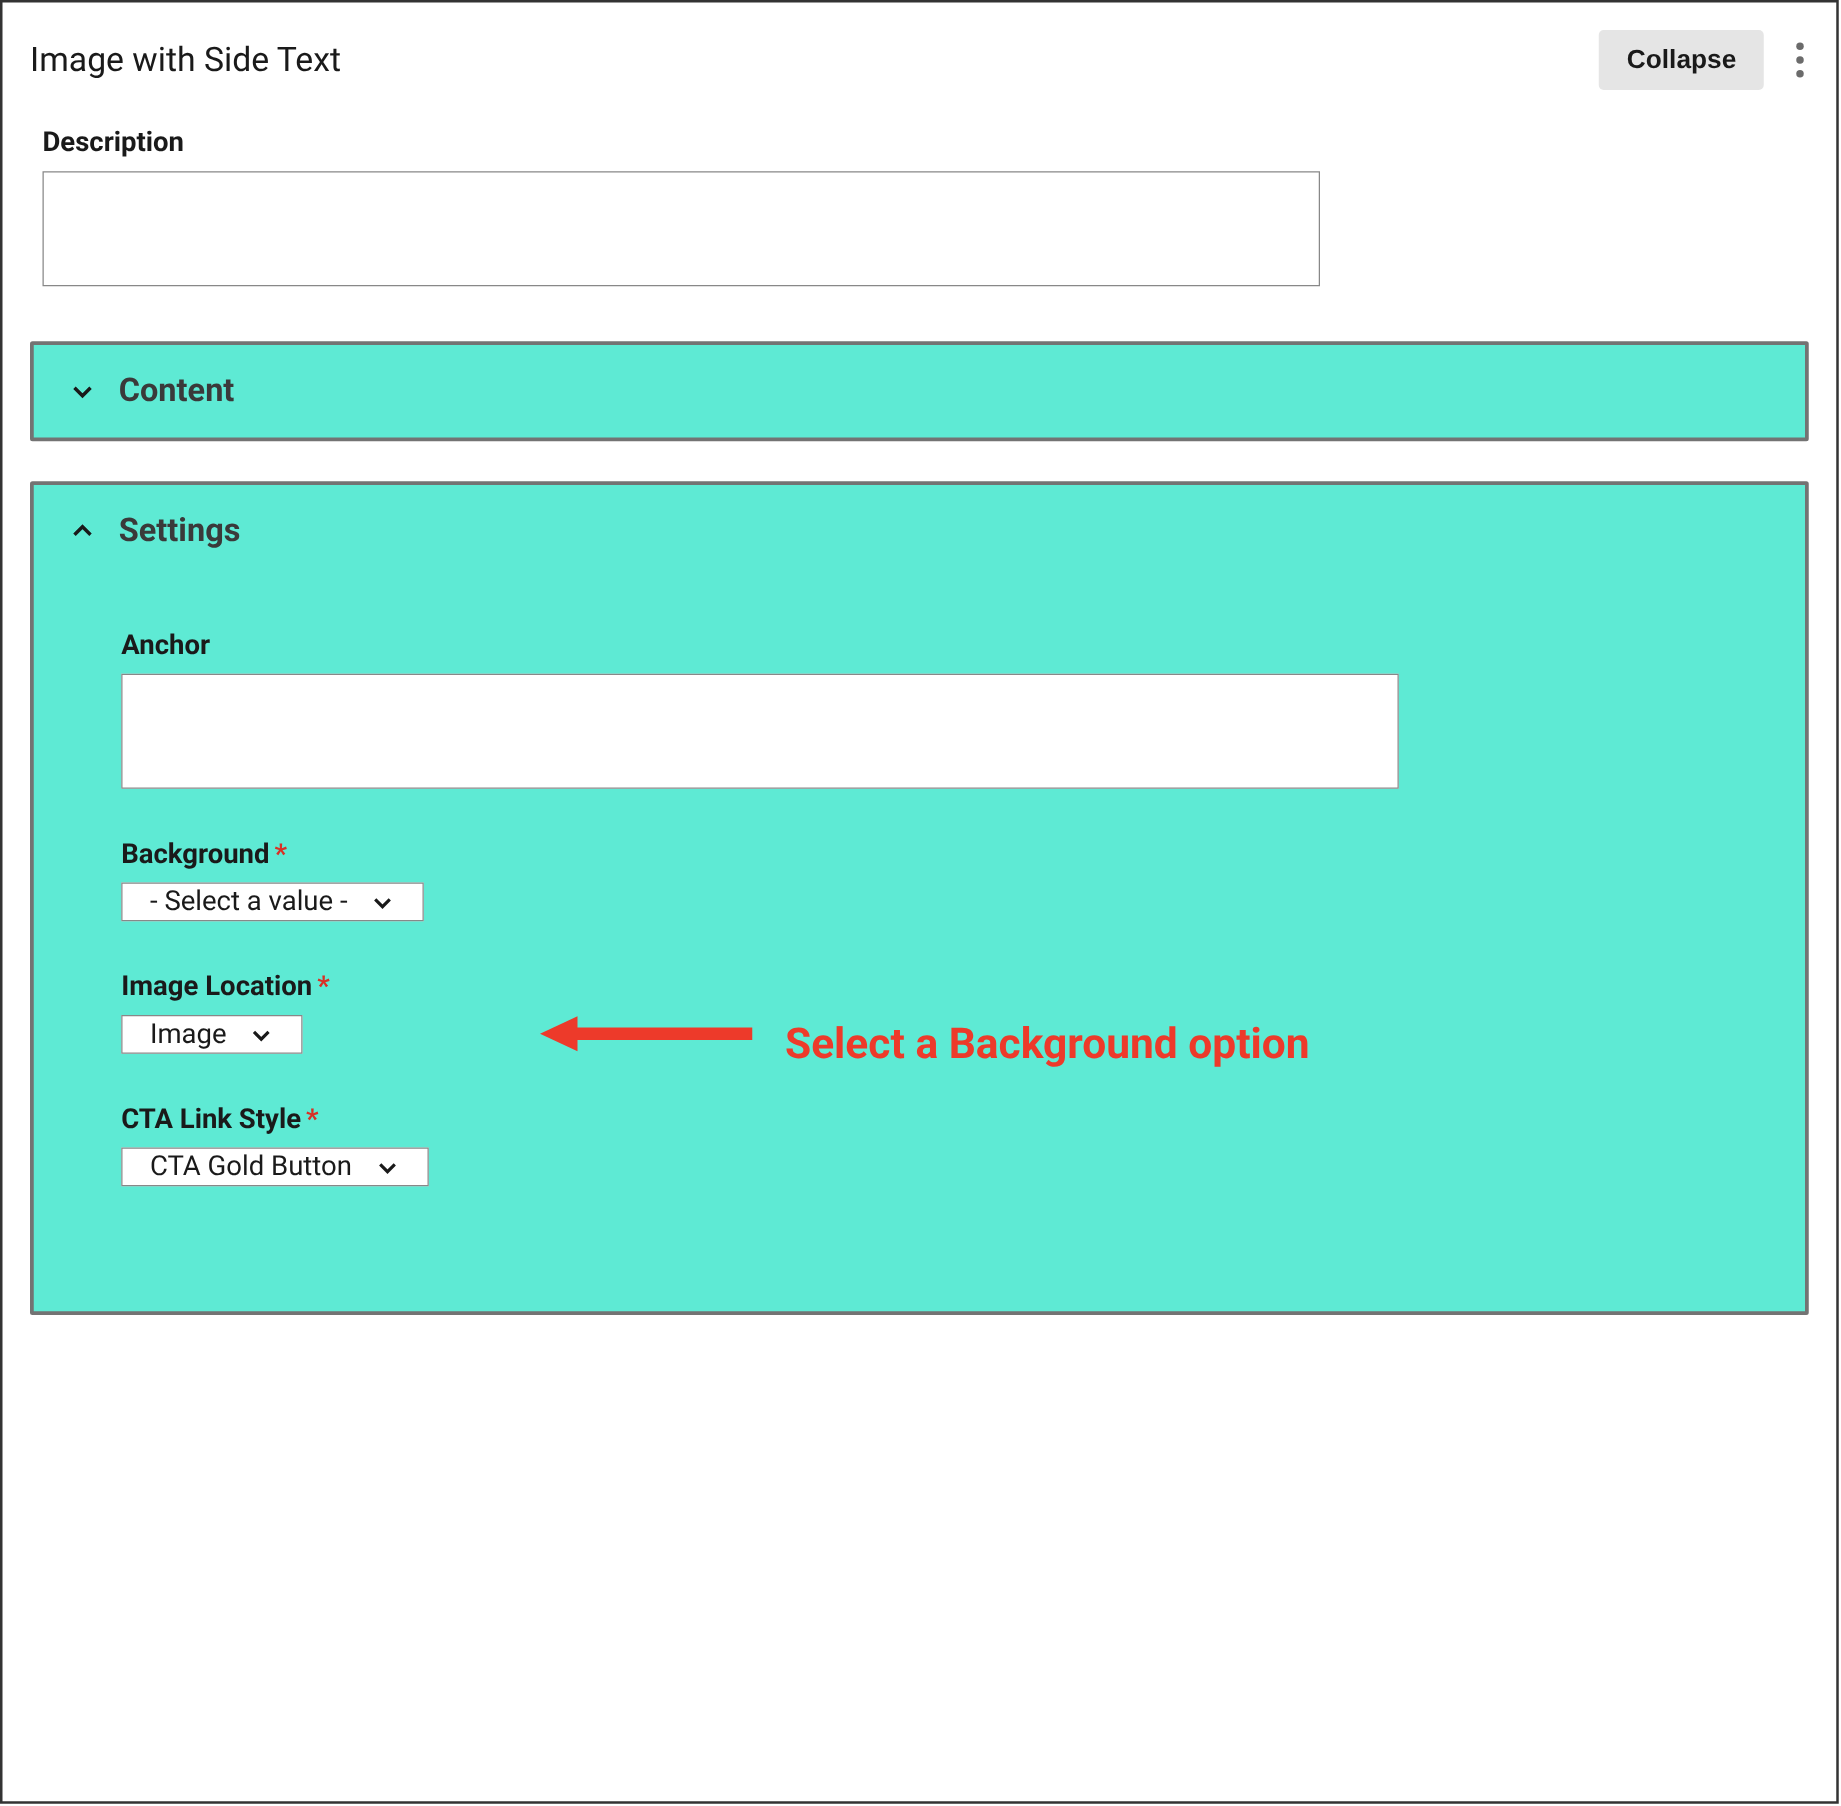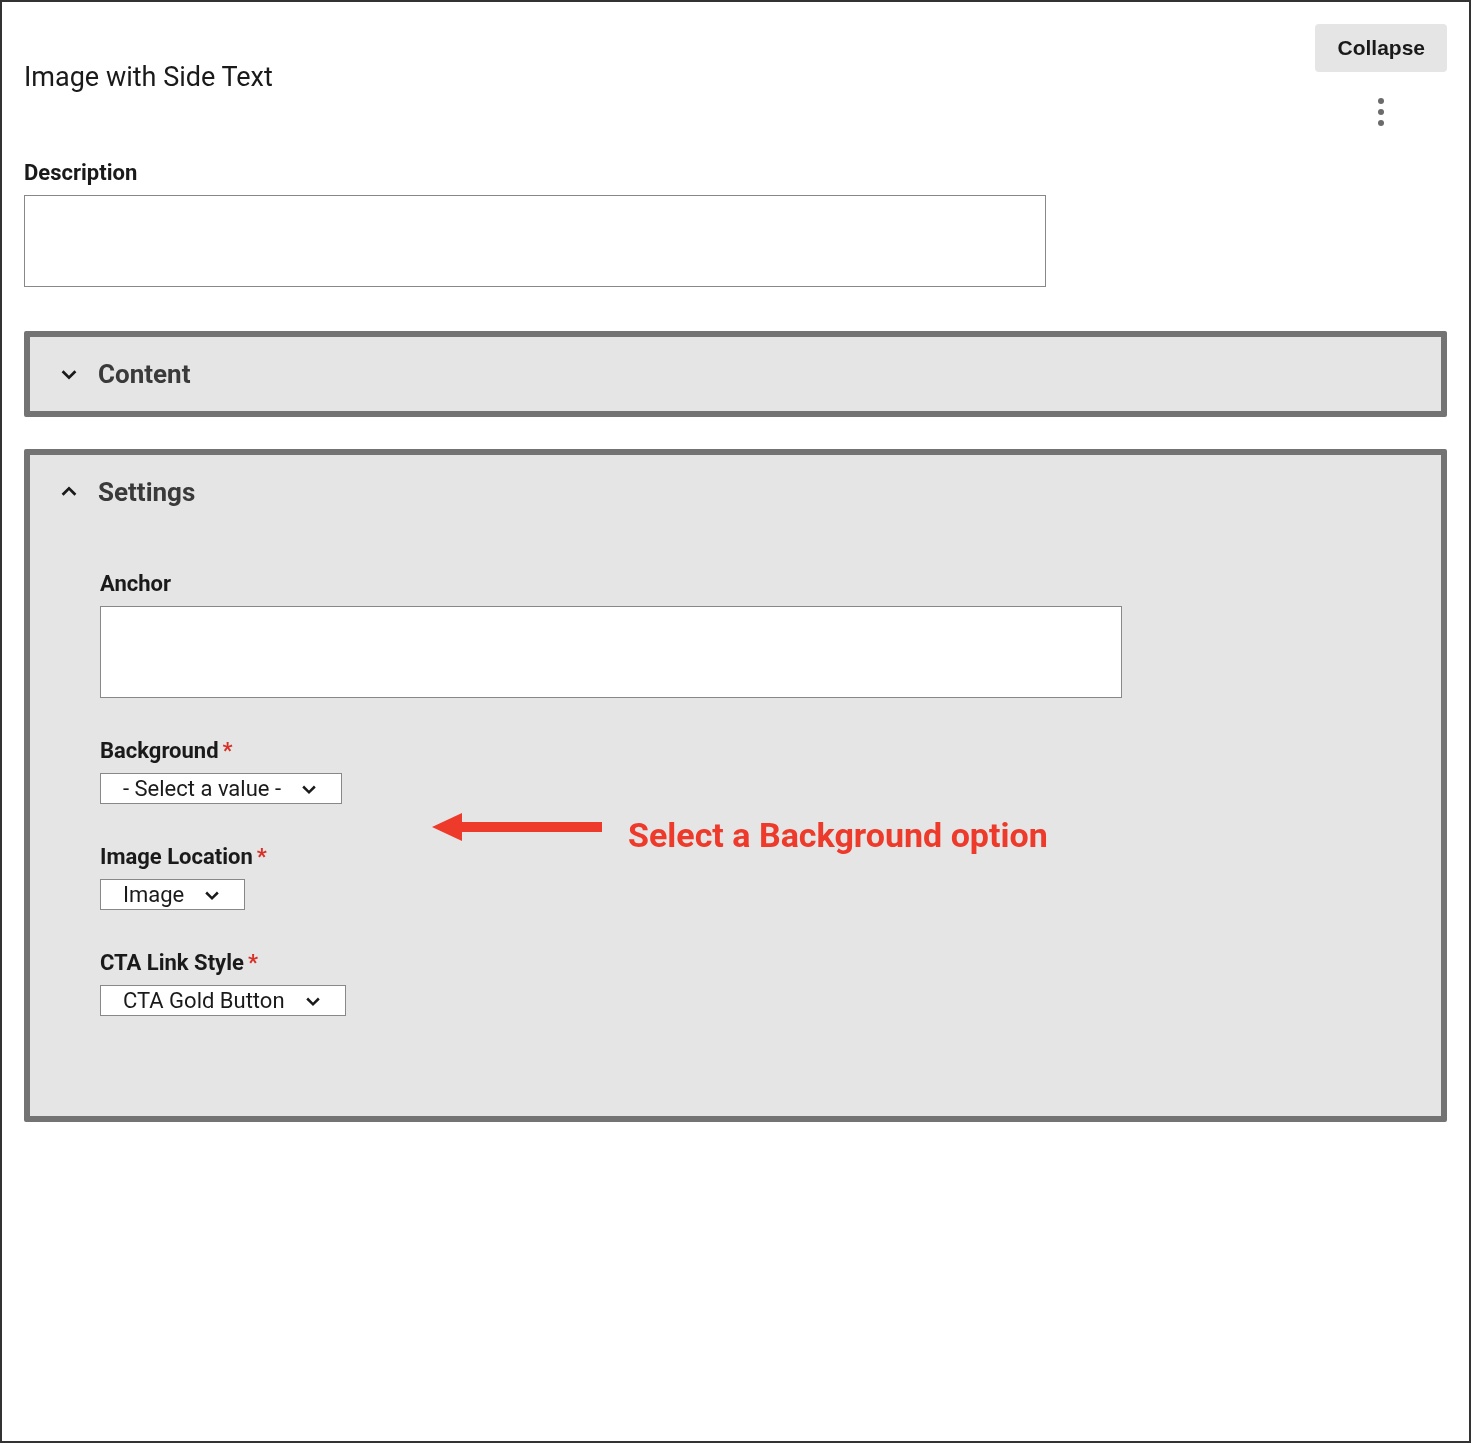--- a/index.html
+++ b/index.html
@@ -26,21 +26,20 @@
   }
   .header-title {
     font-size: 27px;
     font-weight: 400;
     color: #1a1a1a;
   }
   .header-actions {
     display: flex;
     align-items: center;
     gap: 22px;
-    flex-direction: column;
   }
   .collapse-btn {
     background: #e5e5e5;
     border: none;
     border-radius: 4px;
     padding: 12px 22px;
     font-size: 21px;
     font-weight: 700;
     color: #1a1a1a;
     cursor: pointer;
@@ -75,24 +74,24 @@
     height: 92px;
     border: 1px solid #888;
     font-size: 20px;
     padding: 8px 12px;
     background: #fff;
   }
   .text-input.anchor {
     height: 92px;
   }
   .section {
-    border: 6px solid #737373;
+    border: 3px solid #737373;
     border-radius: 2px;
     margin-top: 44px;
-    background: #e5e5e5;
+    background: #5eead4;
   }
   .section-header {
     display: flex;
     align-items: center;
     gap: 18px;
     padding: 22px 28px;
     cursor: pointer;
   }
   .section-title {
     font-size: 26px;
@@ -149,21 +148,21 @@
     <div class="header-actions">
       <button class="collapse-btn">Collapse</button>
       <div class="kebab">
         <span></span>
           <span></span>
           <span></span>
       </div>
     </div>
   </div>
 
-  <div class="field-block" style="margin-bottom:0;">
+  <div class="field-block" style="margin-bottom:0;margin-left:10px;">
     <label class="field-label">Description</label>
     <input class="text-input" type="text" value="" style="">
   </div>
 
   <div class="section">
     <div class="section-header">
       <span class="chev">
         <svg viewBox="0 0 24 24">
             <polyline points="5 9 12 16 19 9"></polyline>
           </svg>

